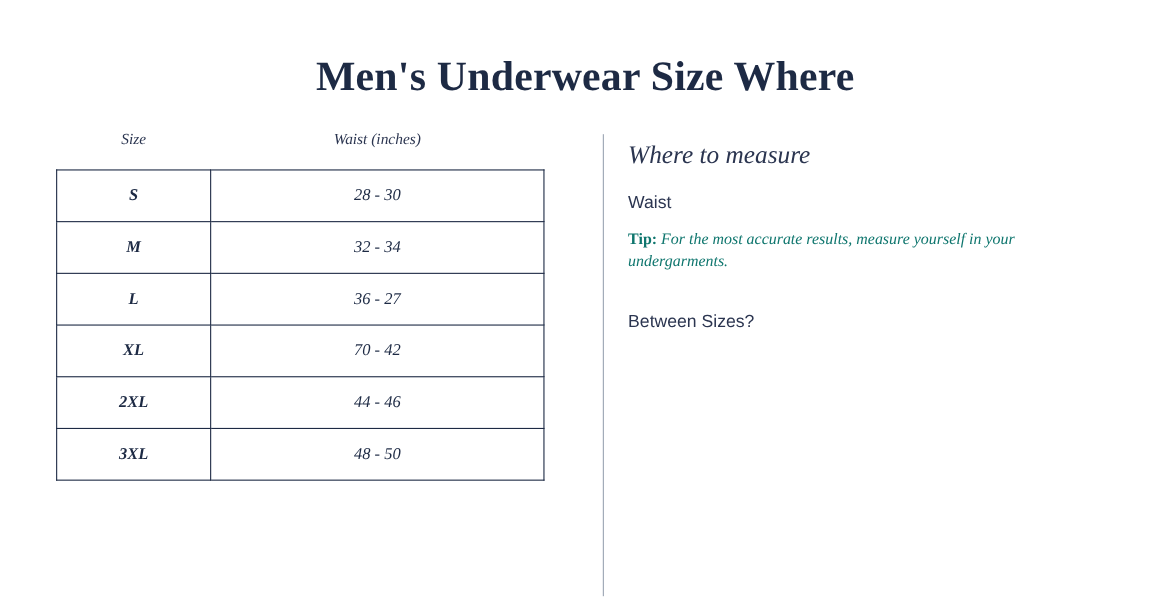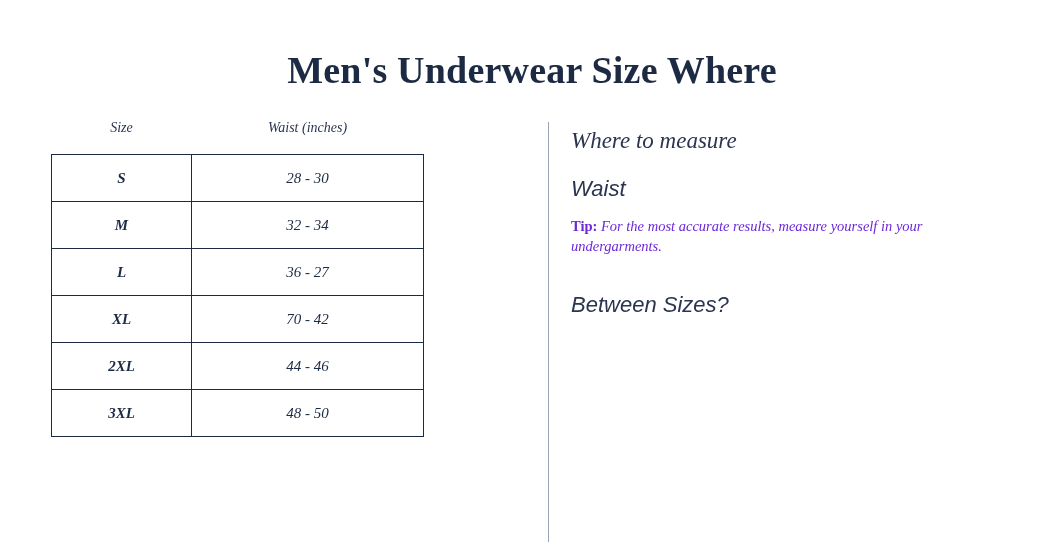--- a/index.html
+++ b/index.html
@@ -50,21 +50,21 @@
   }
   .right-col {
     flex: 1;
     box-sizing: border-box;
     padding-left: 22px;
   }
 
   
   table.size-table {
     border-collapse: collapse;
-    width: 373px;
+    width: 444px;
     table-layout: fixed;
     padding-left: 25px;
   }
   table.size-table th {
     font-family: "Liberation Serif", serif;
     font-style: italic;
     font-weight: normal;
     font-size: 14px;
     color: #2b3category;
     color: #2b3550;
@@ -91,41 +91,40 @@
   .where-heading {
     font-family: "Liberation Serif", serif;
     font-style: italic;
     font-size: 23px;
     color: #2b3550;
     margin: 8px 0 22px 0;
     font-weight: normal;
   }
   .sub-heading {
     font-family: "Liberation Sans", sans-serif;
-    font-size: 22px;
+    font-size: 16px;
     color: #2b3550;
     margin: 0 0 14px 0;
     font-weight: normal;
-    font-style: italic;
   }
   .body-text {
     font-family: "Liberation Serif", serif;
     font-style: italic;
     font-size: 14.5px;
     line-height: 1.38;
     color: #1d2a44;
     margin: 0 0 16px 0;
     max-width: 365px;
   }
   .tip {
     font-family: "Liberation Serif", serif;
     font-style: italic;
     font-size: 14.5px;
     line-height: 1.38;
-    color: #6d28d9;
+    color: #0f766e;
     margin: 0 0 30px 0;
     max-width: 365px;
   }
   .tip b {
     font-weight: bold;
     font-style: normal;
   }
   .section-gap {
     height: 6px;
   }

